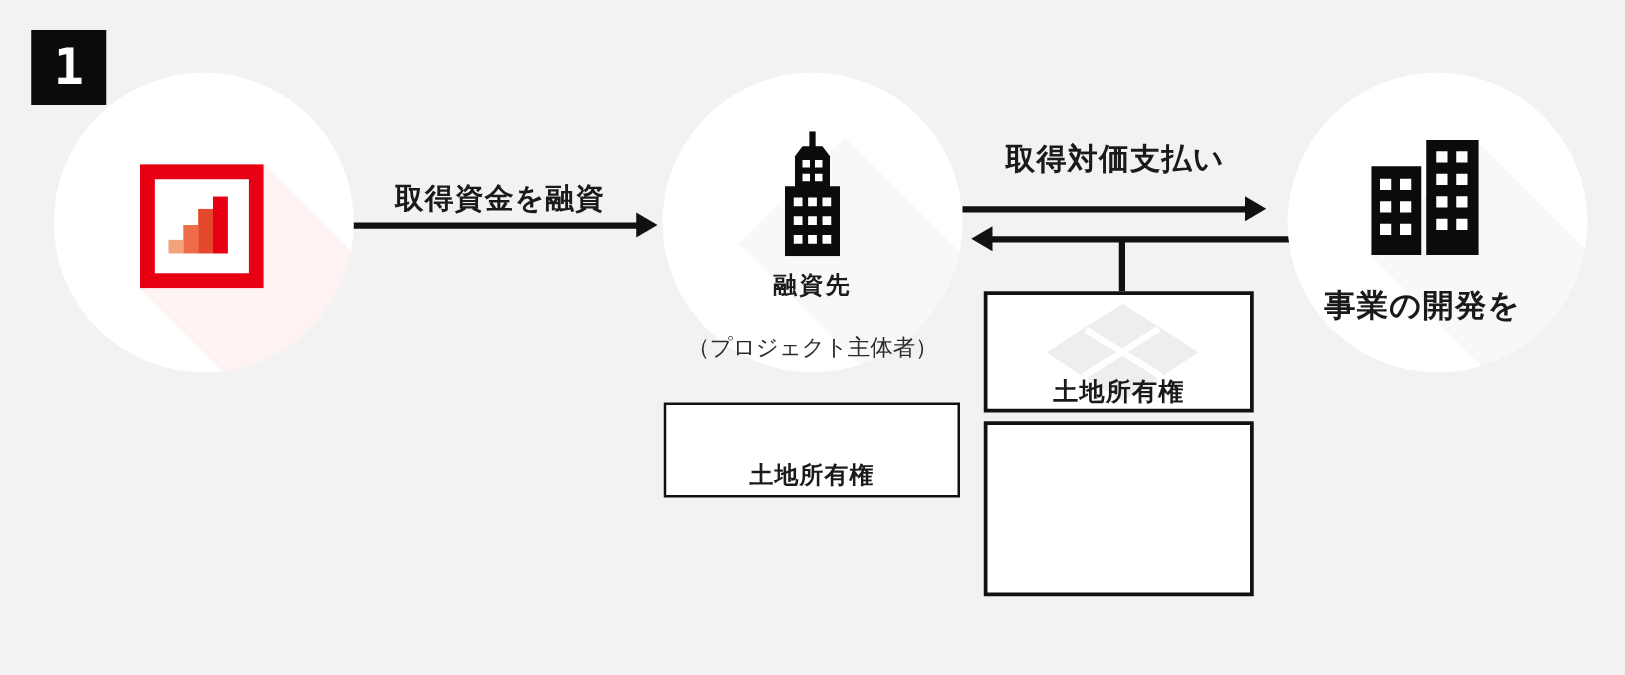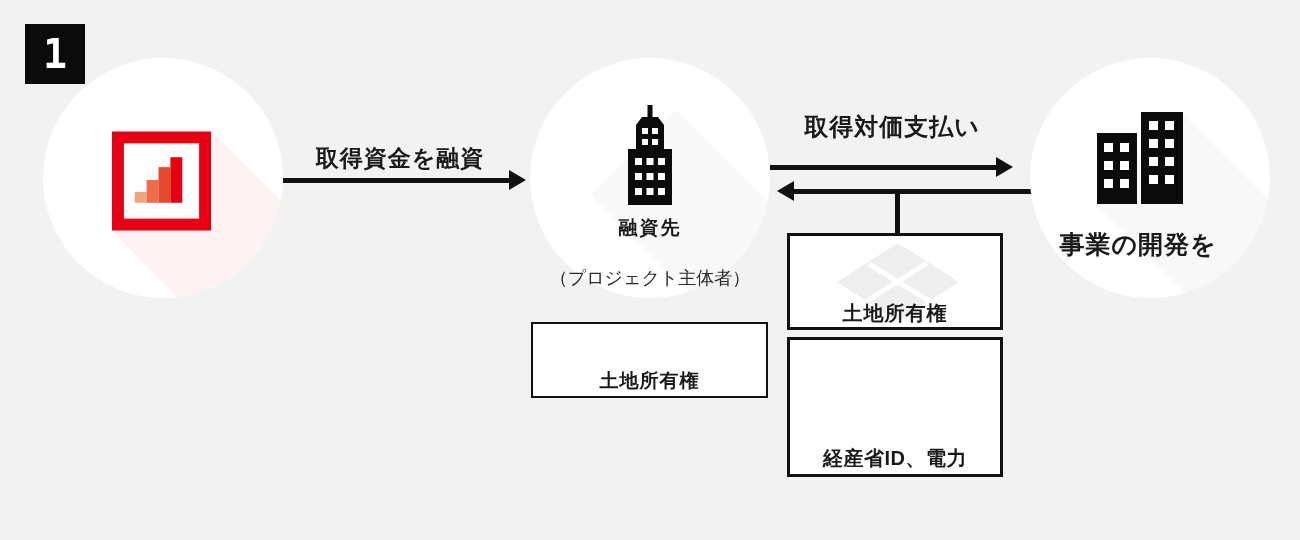--- a/index.html
+++ b/index.html
@@ -159,21 +159,20 @@
   <div class="box box-land">
     <svg class="land-pattern" width="130" height="86" viewBox="0 0 130 86">
       <polygon points="65,4 126,43 65,82 4,43" fill="#eeeeee"></polygon>
       <path d="M36,25 L96,62" stroke="#ffffff" stroke-width="5"></path>
       <path d="M94,24 L34,62" stroke="#ffffff" stroke-width="5"></path>
     </svg>
     <div class="land-text">土地所有権</div>
   </div>
 
   <div class="box box-rights">
-    <div>経産省ID、電力</div>
   </div>
 
   <div class="circle circle-former">
     <div class="long-shadow shadow-former"></div>
     <svg class="icon-abs" style="left:67px; top:54px;" width="86" height="92" viewBox="0 0 86 92">
       <g fill="#0b0b0b">
         <rect x="0" y="21" width="40" height="71"></rect>
         <rect x="44" y="0" width="42" height="92"></rect>
       </g>
       <g fill="#ffffff">

